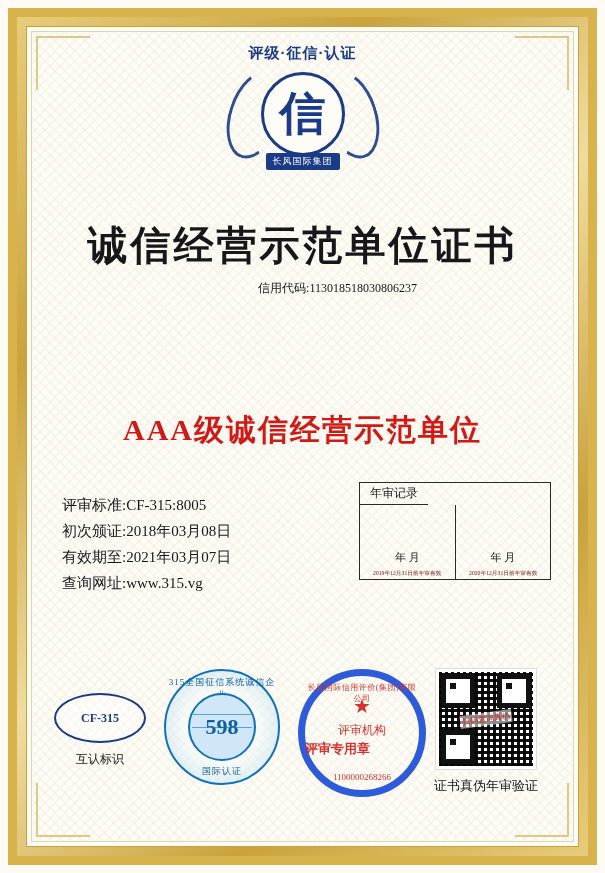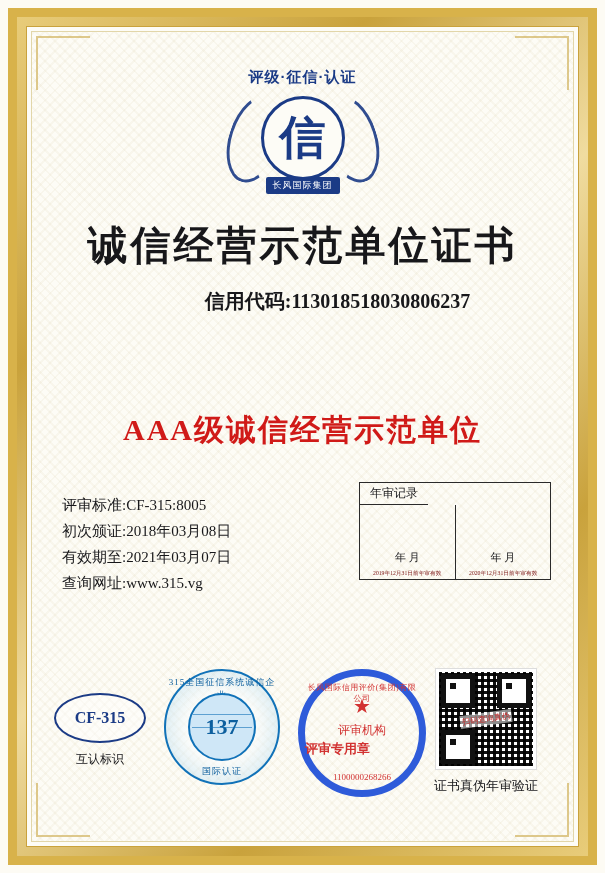--- a/index.html
+++ b/index.html
@@ -75,21 +75,21 @@
     top: 40px;
     right: 40px;
     bottom: 40px;
   }
 
   
   .emblem-wrap {
     position: absolute;
     left: 0;
     right: 0;
-    top: 28px;
+    top: 4px;
     display: flex;
     justify-content: center;
   }
   .emblem {
     position: relative;
     width: 180px;
     height: 140px;
   }
   .emblem-arc-text {
     position: absolute;
@@ -164,25 +164,24 @@
     color: #17171a;
     letter-spacing: 3px;
   }
   .credit-code {
     position: absolute;
     top: 240px;
     left: 0;
     right: 0;
     text-align: center;
     font-family: "Liberation Serif", serif;
-    font-size: 20px;
-    font-weight: bold;
+    font-size: 12px;
+    font-weight: normal;
     color: #17171a;
     padding-left: 70px;
-    margin-top: 8px;
   }
   .company-name {
     position: absolute;
     top: 295px;
     left: 0;
     right: 0;
     text-align: center;
     font-family: "Liberation Serif", serif;
     font-size: 27px;
     font-weight: bold;
@@ -282,21 +281,21 @@
     height: 46px;
     border: 2px solid #1b3b86;
     border-radius: 50%;
     margin: 0 auto;
     display: flex;
     align-items: center;
     justify-content: center;
     color: #1b3b86;
     font-family: "Liberation Serif", serif;
     font-weight: bold;
-    font-size: 16px;
+    font-size: 12px;
     background: rgba(255,255,255,0.4);
   }
   .cf-caption {
     margin-top: 8px;
     font-family: "Liberation Serif", serif;
     font-size: 12px;
     color: #17171a;
   }
 
   
@@ -509,21 +508,21 @@
     <div class="seals">
 
       <div class="seal cf-seal">
         <div class="cf-oval">CF-315</div>
         <div class="cf-caption">互认标识</div>
       </div>
 
       <div class="seal globe-seal">
         <div class="globe-ring">
           <div class="globe-arc-top">315全国征信系统诚信企业</div>
-          <div class="globe-inner">137</div>
+          <div class="globe-inner">598</div>
           <div class="globe-arc-bottom">国际认证</div>
         </div>
       </div>
 
       <div class="seal red-seal">
         <div class="red-circle">
           <div class="red-arc-top">长风国际信用评价(集团)有限公司</div>
           <div class="red-star">★</div>
           <div class="red-mid">评审机构</div>
           <div class="red-sub">评审专用章</div>

